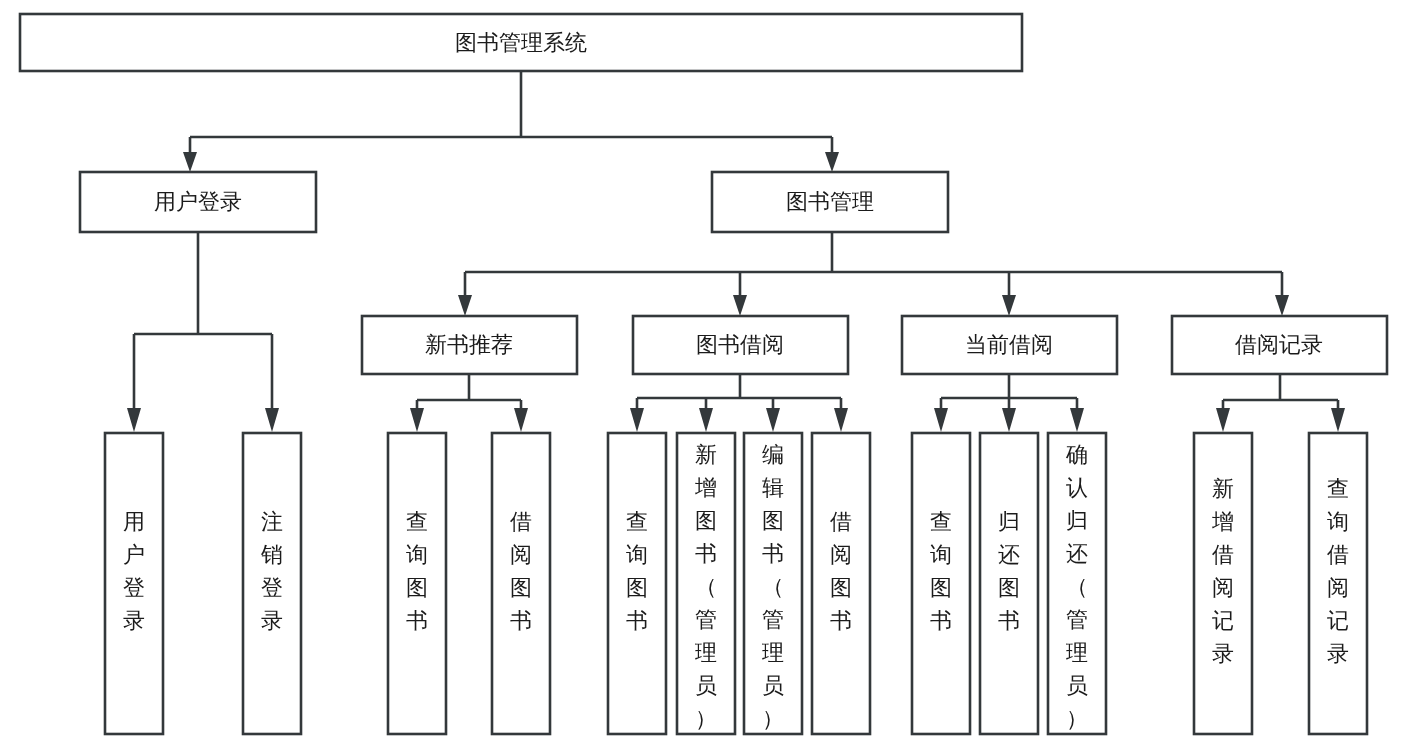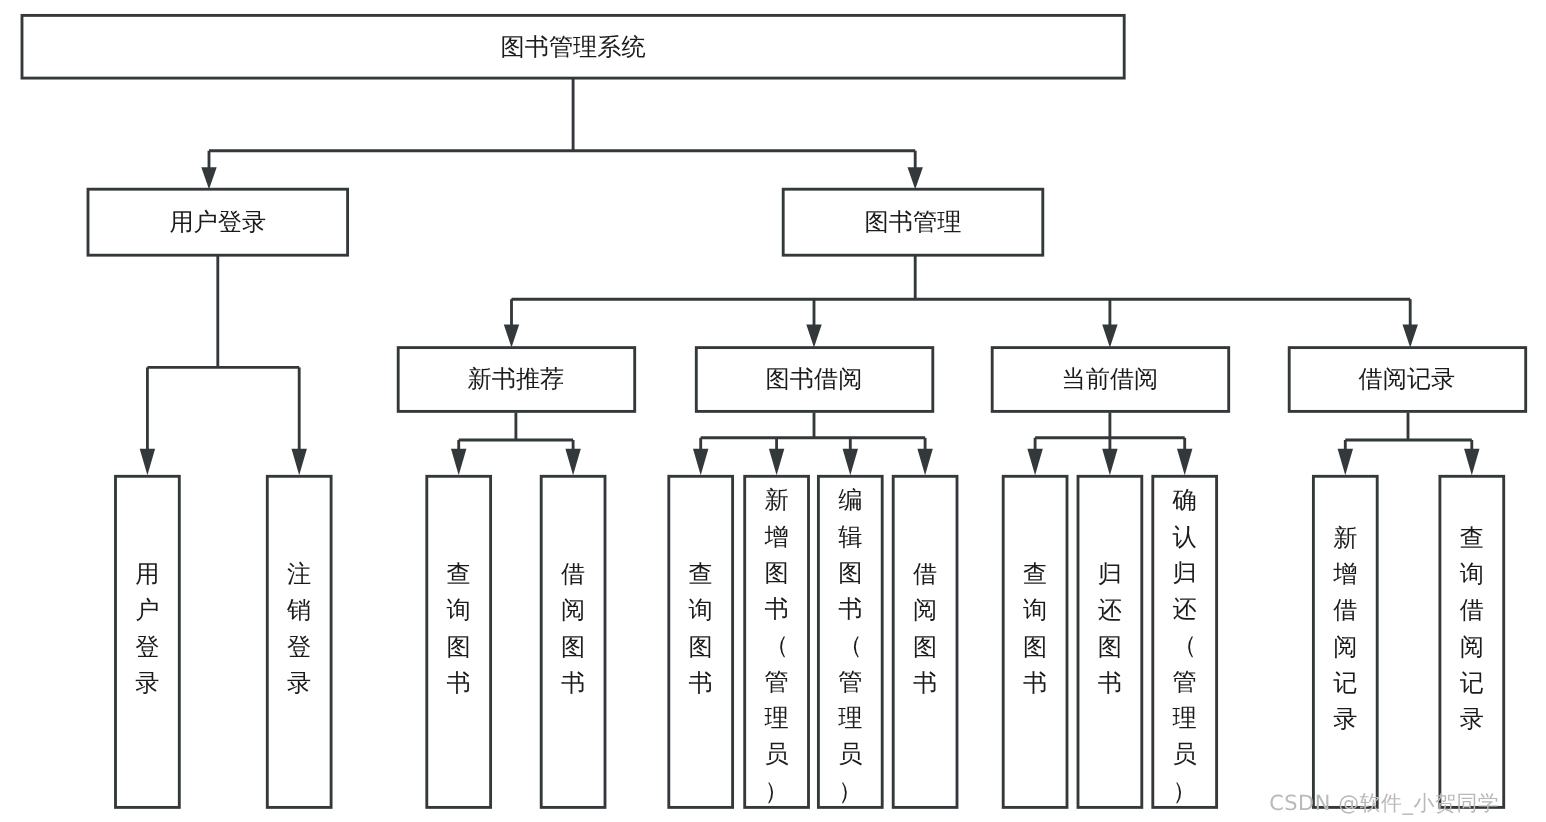--- a/index.html
+++ b/index.html
@@ -234,14 +234,13 @@
       <text class="node-label-v" x="1223" y="496"><tspan x="1223" y="496">新</tspan><tspan x="1223" y="529">增</tspan><tspan x="1223" y="562">借</tspan><tspan x="1223" y="595">阅</tspan><tspan x="1223" y="628">记</tspan><tspan x="1223" y="661">录</tspan></text>
     </g>
 
     <g>
       <rect class="node-rect" x="1309" y="433" width="58" height="301"></rect>
       <text class="node-label-v" x="1338" y="496"><tspan x="1338" y="496">查</tspan><tspan x="1338" y="529">询</tspan><tspan x="1338" y="562">借</tspan><tspan x="1338" y="595">阅</tspan><tspan x="1338" y="628">记</tspan><tspan x="1338" y="661">录</tspan></text>
     </g>
 
   </svg>
 
-  <div class="watermark">CSDN @软件_小贺同学</div>
 </div>
 
 </body></html>

